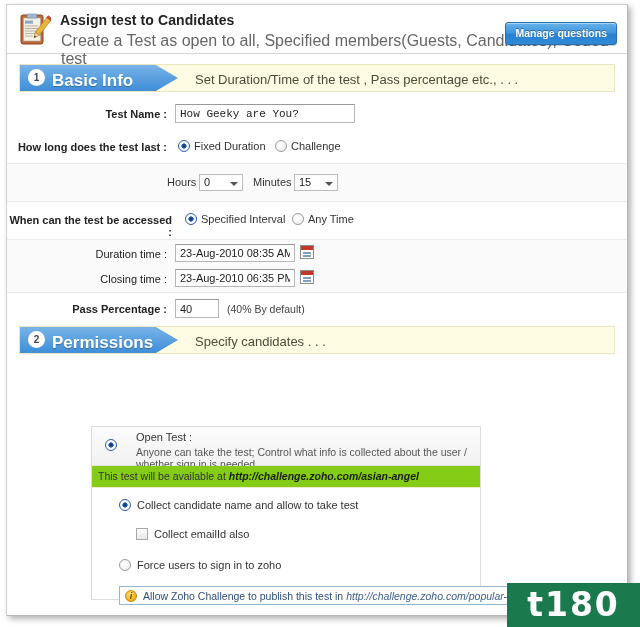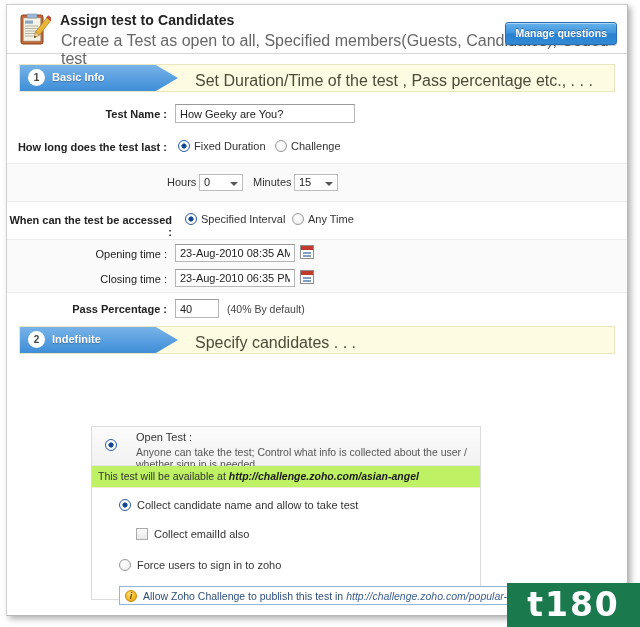--- a/index.html
+++ b/index.html
@@ -109,30 +109,30 @@
     color: #444444;
     font-size: 10px;
     font-weight: bold;
     text-align: center;
     line-height: 17px;
   }
   .step-label {
     position: absolute;
     left: 32px;
     top: 6px;
-    font-size: 11px;
+    font-size: 17px;
     font-weight: bold;
     color: #ffffff;
     text-shadow: 0 1px 1px rgba(0,0,0,.28);
   }
   .step-hint {
     position: absolute;
     left: 175px;
     top: 7px;
-    font-size: 16px;
+    font-size: 13px;
     color: #4b4b3a;
   }
 
   
   .row {
     position: relative;
     padding: 0 12px;
     box-sizing: border-box;
   }
   .row.shaded { background: #fafafa; }
@@ -288,21 +288,21 @@
   .ot-desc {
     position: absolute;
     left: 44px;
     top: 19px;
     font-size: 10.5px;
     color: #555555;
   }
   .avail-strip {
     position: relative;
     height: 21px;
-    background: #bef264;
+    background: #84cc16;
     border-bottom: 1px solid #eeecd0;
   }
   .avail-text {
     position: absolute;
     left: 6px;
     top: 4px;
     font-size: 10.5px;
     color: #333333;
   }
   .avail-url {
@@ -412,21 +412,21 @@
   <div class="step-banner">
     <div class="step-arrow">
       <span class="step-num">1</span>
       <span class="step-label">Basic Info</span>
     </div>
     <div class="step-hint">Set Duration/Time of the test , Pass percentage etc., . . .</div>
   </div>
 
   <div class="row" style="height:40px;">
     <label class="fld-label" style="left:0;top:16px;width:160px;">Test Name :</label>
-    <input class="txt-input" type="text" style="left: 168px; top: 12px; width: 180px; height: 19px;" value="How Geeky are You?">
+    <input class="txt-input" type="text" style="left: 168px; top: 12px; width: 180px; height: 19px; font-family: Liberation Mono, monospace;" value="How Geeky are You?">
   </div>
 
   <div class="row sep-bottom" style="height:32px;">
     <label class="fld-label" style="left:0;top:9px;width:160px;">How long does the test last :</label>
     <span class="radio on" style="left:171px;top:8px;"></span>
     <span class="opt-label" style="left:187px;top:8px;">Fixed Duration</span>
     <span class="radio" style="left:268px;top:8px;"></span>
     <span class="opt-label" style="left:284px;top:8px;">Challenge</span>
   </div>
 
@@ -445,39 +445,39 @@
 
   <div class="row sep-bottom" style="height:38px;">
     <label class="fld-label" style="left:0;top:12px;width:165px;">When can the test be accessed :</label>
     <span class="radio on" style="left:178px;top:11px;"></span>
     <span class="opt-label" style="left:194px;top:11px;">Specified Interval</span>
     <span class="radio" style="left:285px;top:11px;"></span>
     <span class="opt-label" style="left:301px;top:11px;">Any Time</span>
   </div>
 
   <div class="row shaded sep-bottom" style="height:53px;">
-    <label class="fld-label" style="left:0;top:8px;width:160px;font-weight:normal;">Opening time :</label>
+    <label class="fld-label" style="left:0;top:8px;width:160px;font-weight:normal;">Duration time :</label>
     <input class="txt-input" type="text" style="left: 168px; top: 4px; width: 120px; height: 18px;" value="23-Aug-2010 08:35 AM">
     <span class="cal-icon" style="left:293px;top:5px;"></span>
 
     <label class="fld-label" style="left:0;top:33px;width:160px;font-weight:normal;">Closing time :</label>
     <input class="txt-input" type="text" style="left: 168px; top: 29px; width: 120px; height: 18px;" value="23-Aug-2010 06:35 PM">
     <span class="cal-icon" style="left:293px;top:30px;"></span>
   </div>
 
   <div class="row" style="height:33px;">
     <label class="fld-label" style="left:0;top:10px;width:160px;">Pass Percentage :</label>
     <input class="txt-input" type="text" style="left: 168px; top: 6px; width: 44px; height: 19px;" value="40">
     <span class="hint-text" style="left:220px;top:10px;">(40% By default)</span>
   </div>
 
   <div class="step-banner">
     <div class="step-arrow">
       <span class="step-num">2</span>
-      <span class="step-label">Indefinite</span>
+      <span class="step-label">Permissions</span>
     </div>
     <div class="step-hint">Specify candidates . . .</div>
   </div>
 
   <div id="permissions-panel">
 
     <div class="open-test-head">
       <span class="radio on" style="left:13px;top:12px;"></span>
       <div class="ot-title">Open Test :</div>
       <div class="ot-desc">Anyone can take the test; Control what info is collected about the user / whether sign in is needed.</div>

